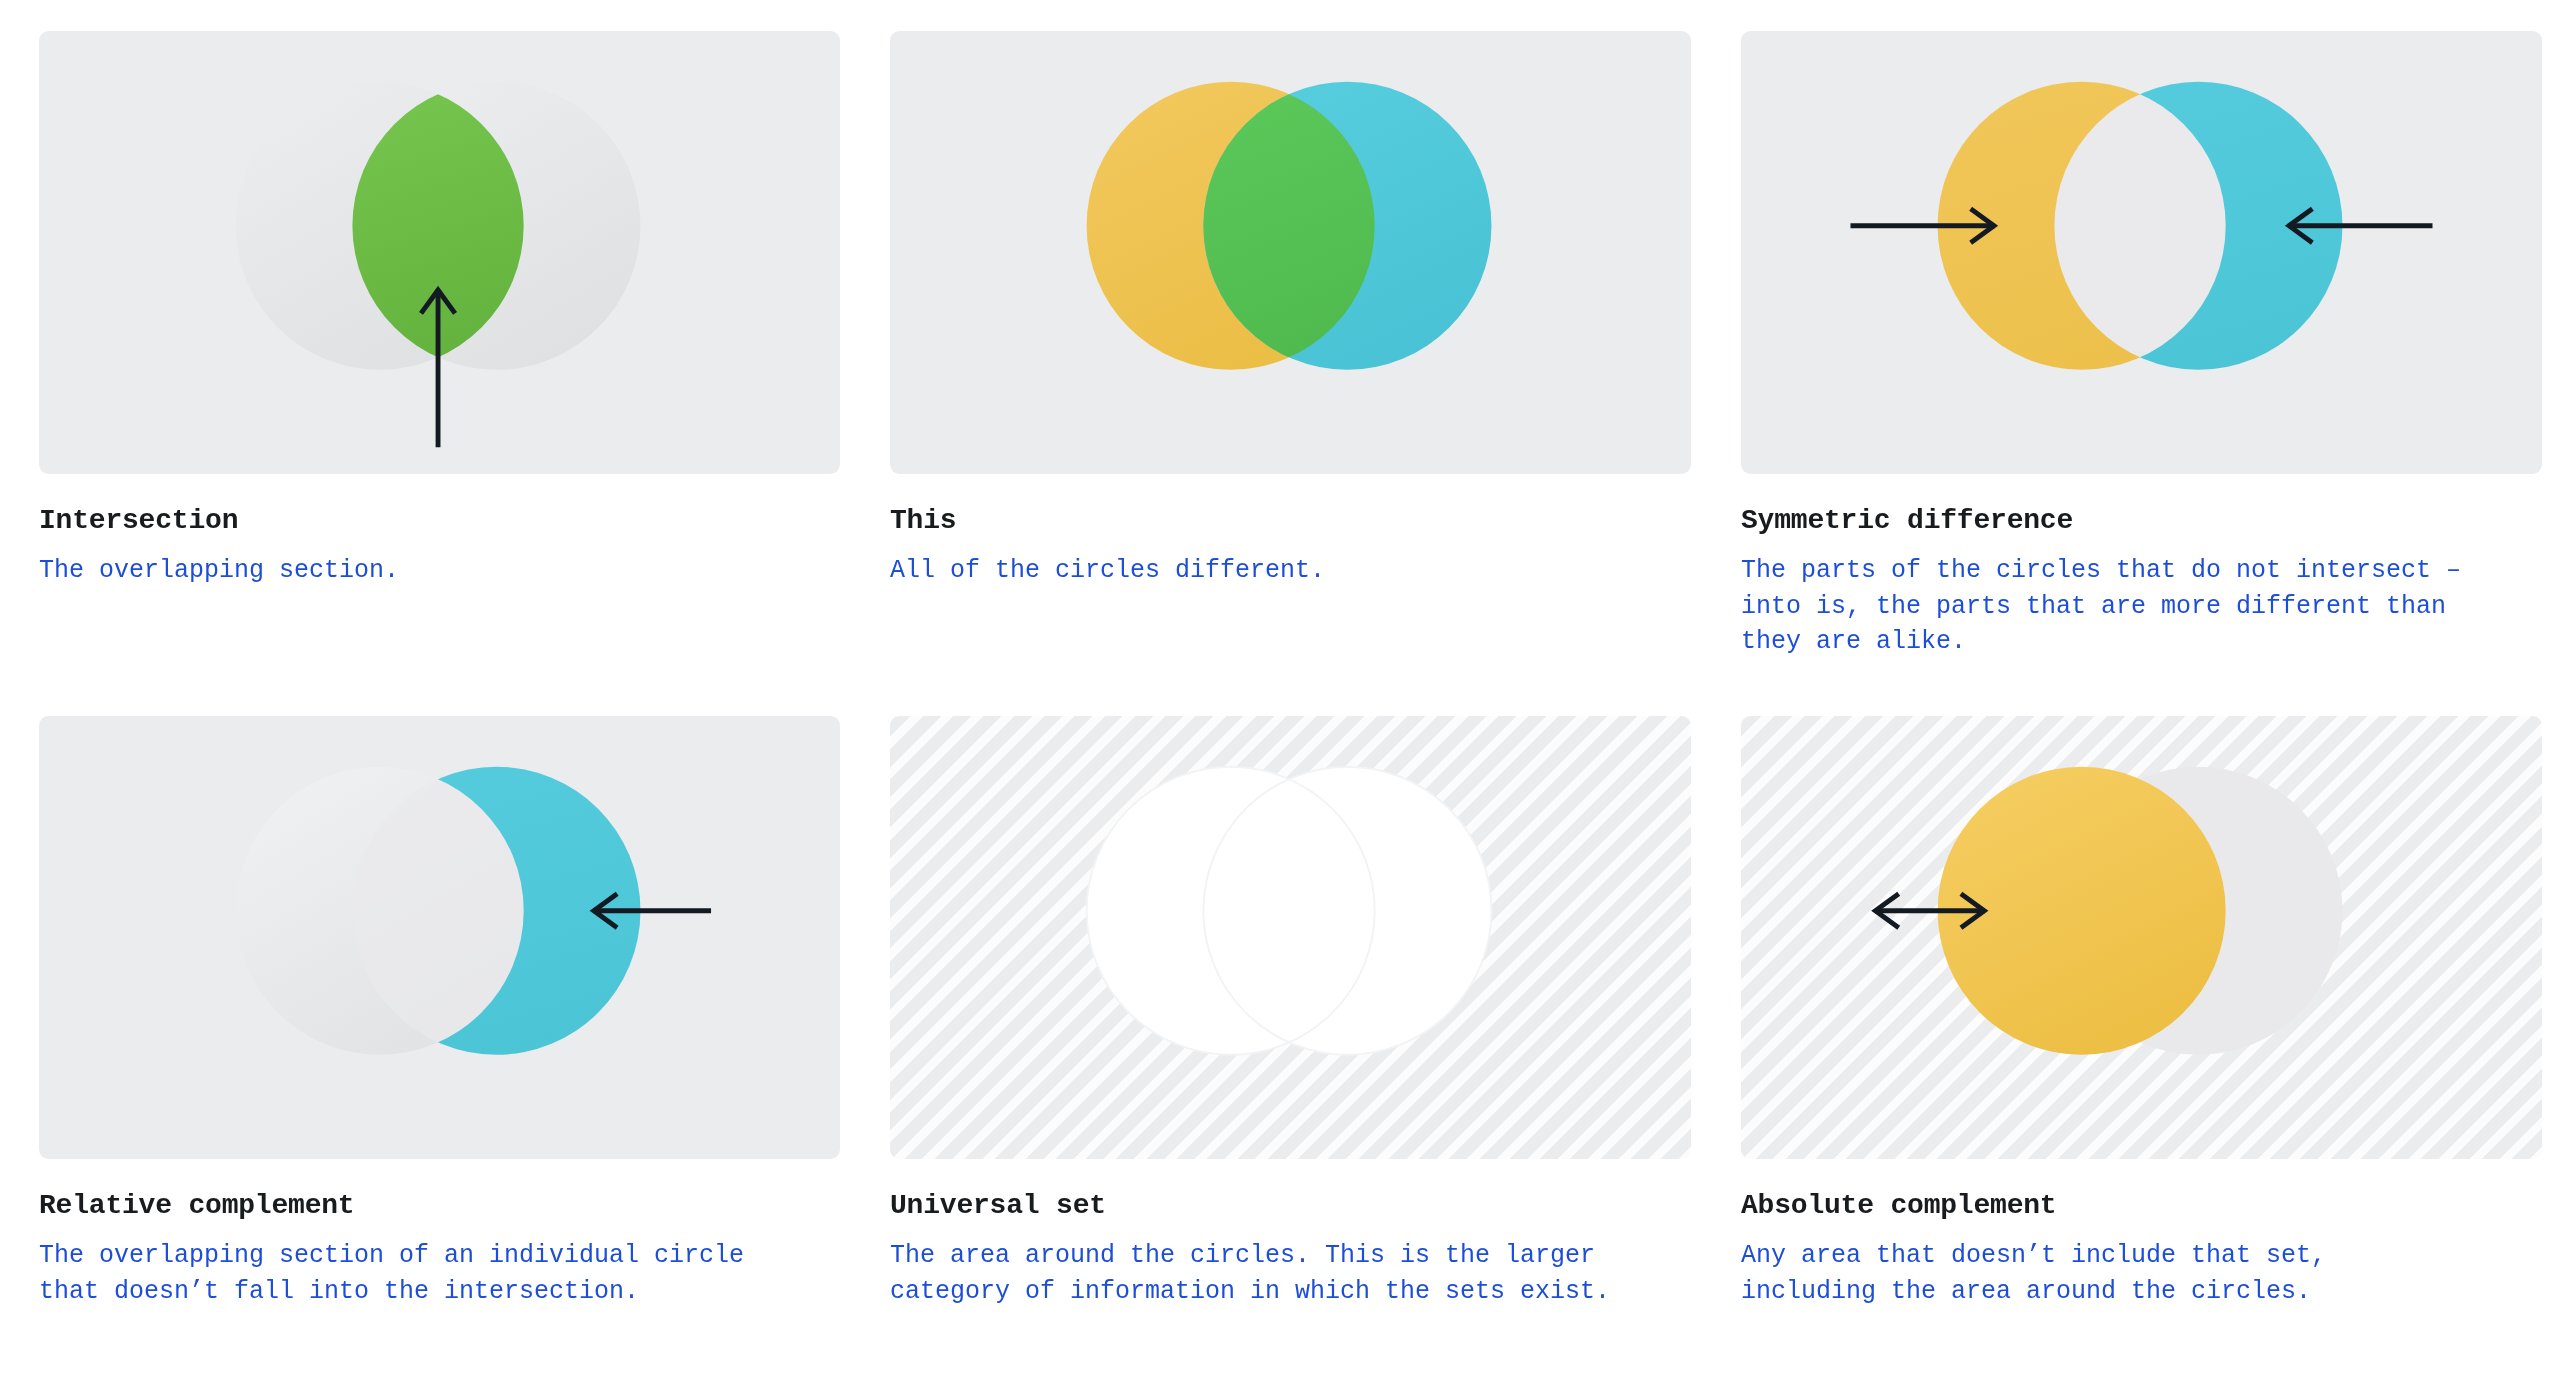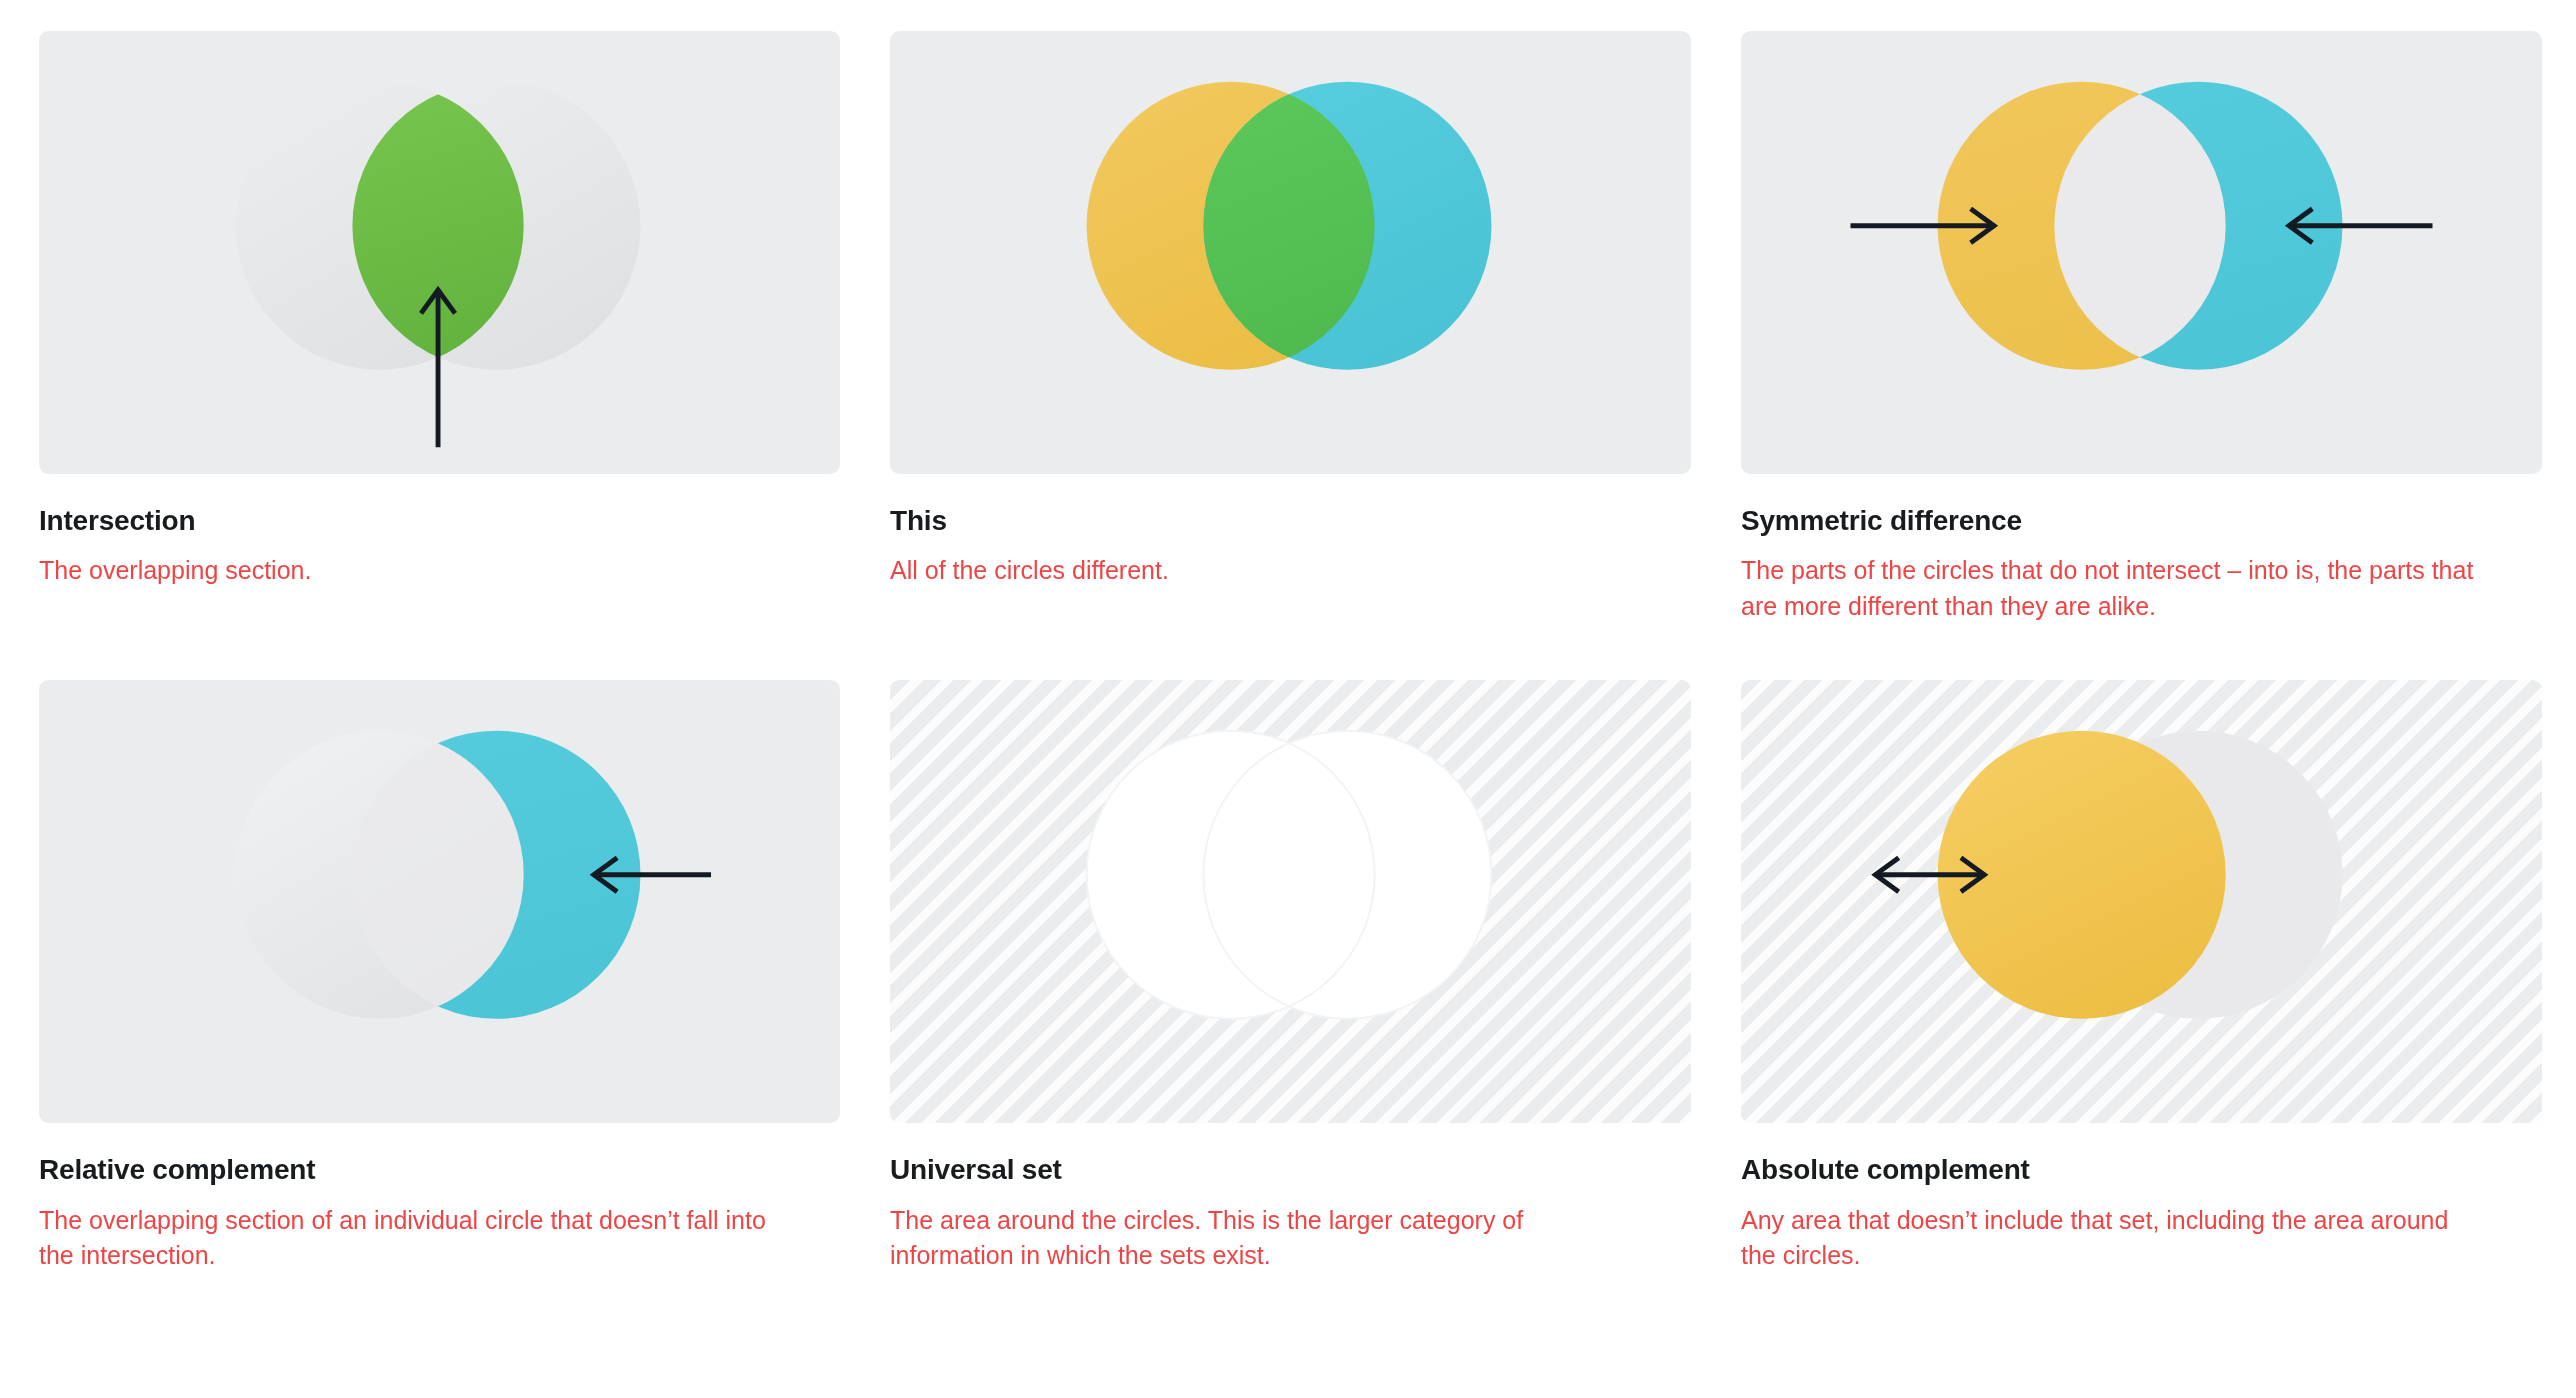--- a/index.html
+++ b/index.html
@@ -10,21 +10,21 @@
     overflow:hidden;
   }
   .grid {
     display:grid;
     grid-template-columns: 801px 801px 801px;
     grid-template-rows: auto auto;
     column-gap:50px;
     row-gap:56px;
     padding:31px 0 0 39px;
   }
-  .card { width:735px; }
+  .card { width:735px;font-family:Liberation Mono, monospace; }
   .panel {
     width:801px; height:443px;
     background:#EBECEE;
     border-radius:9.7px;
     position:relative;
     overflow:hidden;
   }
   .panel.striped {
     background:
       repeating-linear-gradient(
@@ -42,21 +42,21 @@
     font-size:28px;
     font-weight:700;
     color:#191C1F;
     letter-spacing:-0.2px;
     line-height:1.1;
   }
   .card-desc {
     margin-top:16.6px;
     font-size:25px;
     font-weight:400;
-    color:#ef4444;
+    color:#1d4ed8;
     line-height:1.42;
     max-width:789px;
   }
 </style>
 </head>
 <body>
 
 <div class="grid">
 
   <div class="card">

